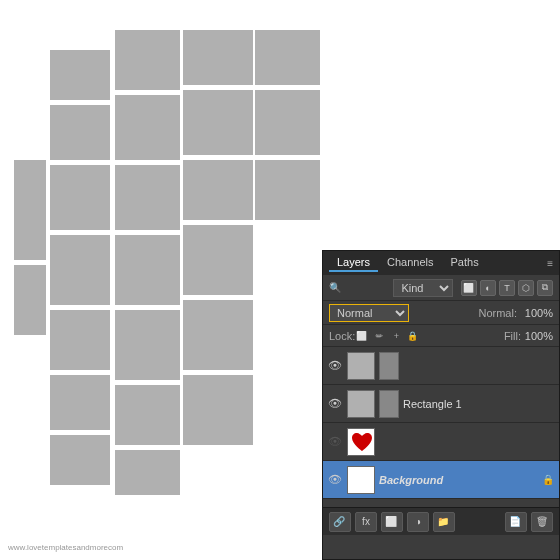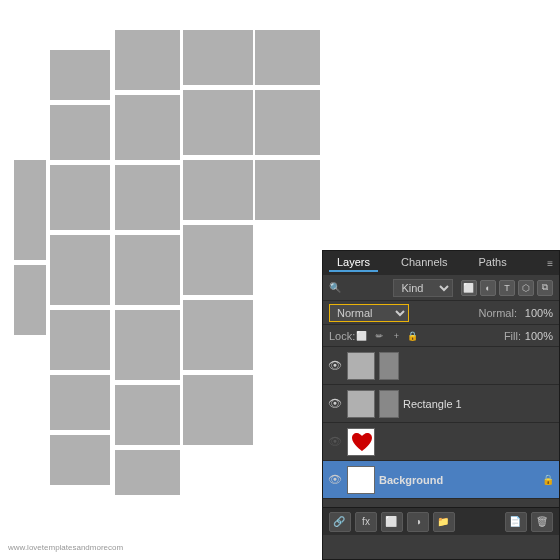--- a/index.html
+++ b/index.html
@@ -38,21 +38,21 @@
       font-size: 11px;
       color: #ccc;
     }
 
     .panel-tabs {
       display: flex;
       align-items: center;
       background: #2a2a2a;
       height: 24px;
       padding: 0 6px;
-      gap: 15px;
+      gap: 1px;
     }
 
     .panel-tab {
       padding: 2px 8px;
       font-size: 11px;
       cursor: pointer;
       color: #ccc;
       border-bottom: 2px solid transparent;
     }
     .panel-tab.active {
@@ -254,20 +254,21 @@
       flex-shrink: 0;
     }
 
     .layer-name {
       font-size: 11px;
       color: #ddd;
       flex: 1;
     }
 
     .layer-name.italic {
+      font-style: italic;
       font-weight: bold;
       color: #ddd;
     }
 
     .layer-lock-icon {
       font-size: 10px;
       color: #aaa;
       margin-left: auto;
     }
 

